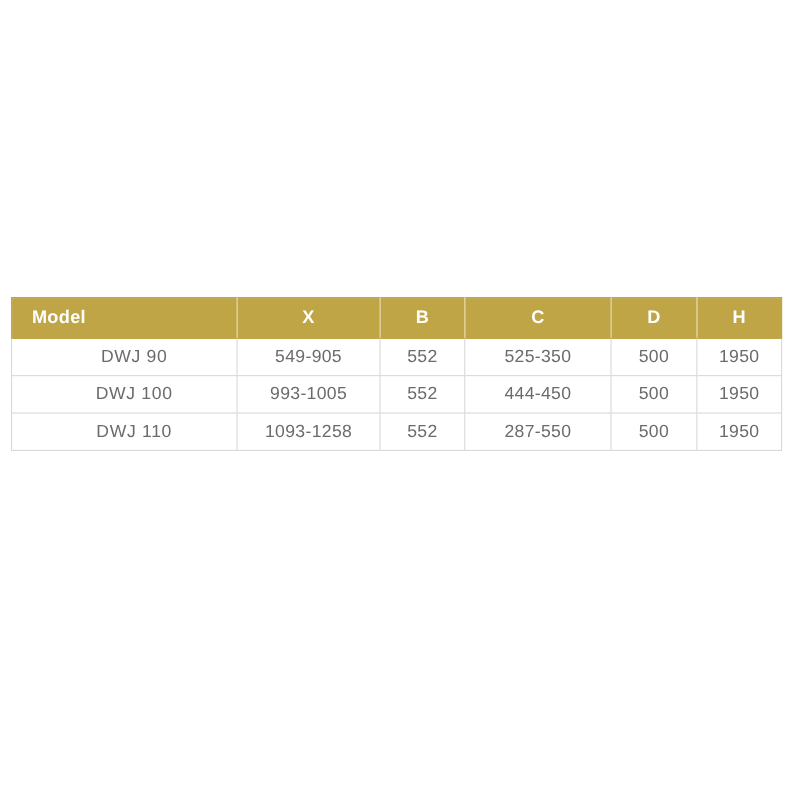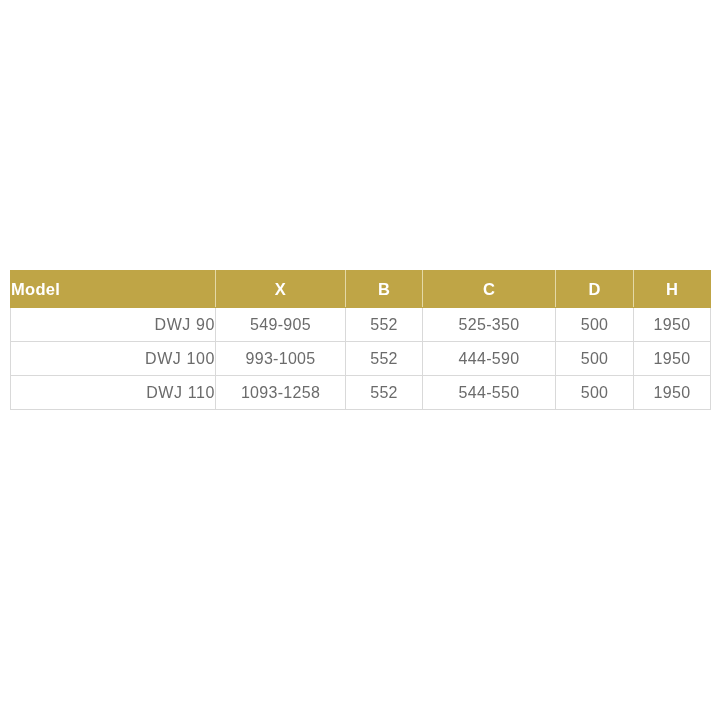--- a/index.html
+++ b/index.html
@@ -51,23 +51,24 @@
     border: 1px solid #bfa546;
     border-right: 1px solid #e4d9a6;
     height: 36px;
     font-size: 16.5px;
   }
   table.spec-table thead th:last-child {
     border-right: 1px solid #bfa546;
   }
   table.spec-table thead th.model-head {
     text-align: left;
+    padding-left: 18px;
   }
   table.spec-table tbody td.model-cell {
-    text-align: right;
+    text-align: center;
     padding-left: 18px;
     letter-spacing: 0.6px;
   }
   
   col.c-model { width: 205px; }
   col.c-x     { width: 130px; }
   col.c-b     { width: 77px; }
   col.c-c     { width: 133px; }
   col.c-d     { width: 78px; }
   col.c-h     { width: 77px; }
@@ -102,28 +103,28 @@
           <td>549-905</td>
           <td>552</td>
           <td>525-350</td>
           <td>500</td>
           <td>1950</td>
         </tr>
         <tr>
           <td class="model-cell">DWJ 100</td>
           <td>993-1005</td>
           <td>552</td>
-          <td>444-590</td>
+          <td>444-450</td>
           <td>500</td>
           <td>1950</td>
         </tr>
         <tr>
           <td class="model-cell">DWJ 110</td>
           <td>1093-1258</td>
           <td>552</td>
-          <td>544-550</td>
+          <td>287-550</td>
           <td>500</td>
           <td>1950</td>
         </tr>
       </tbody>
     </table>
   </div>
 </div>
 
 </body></html>

